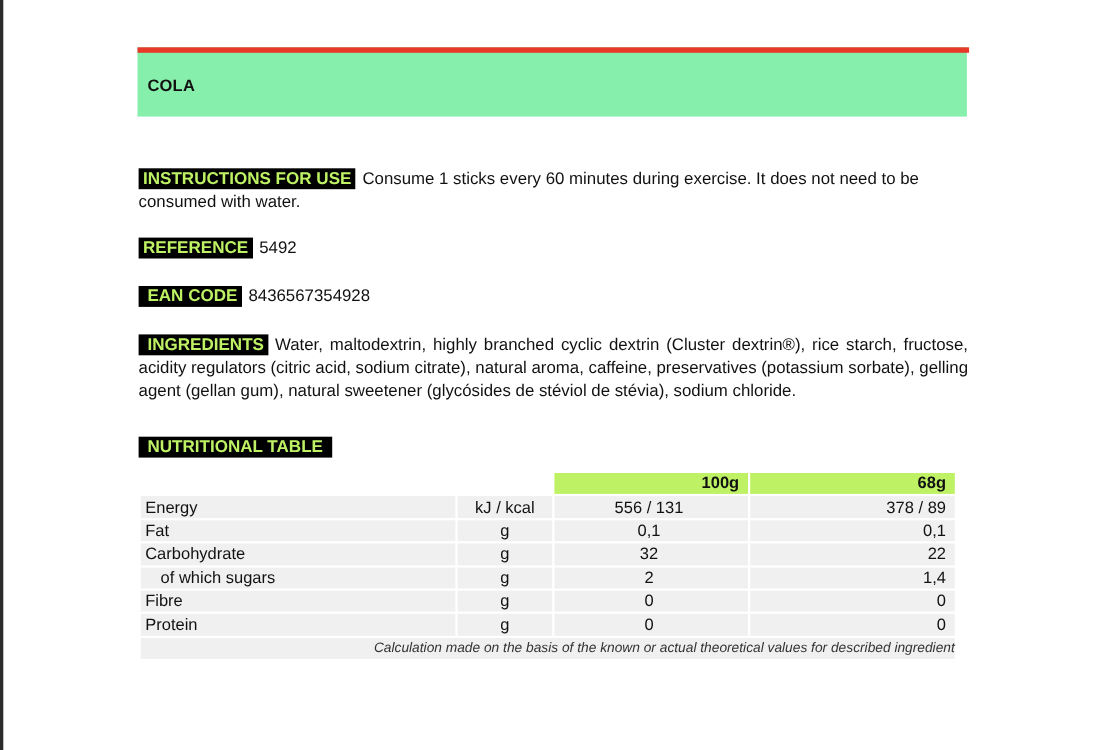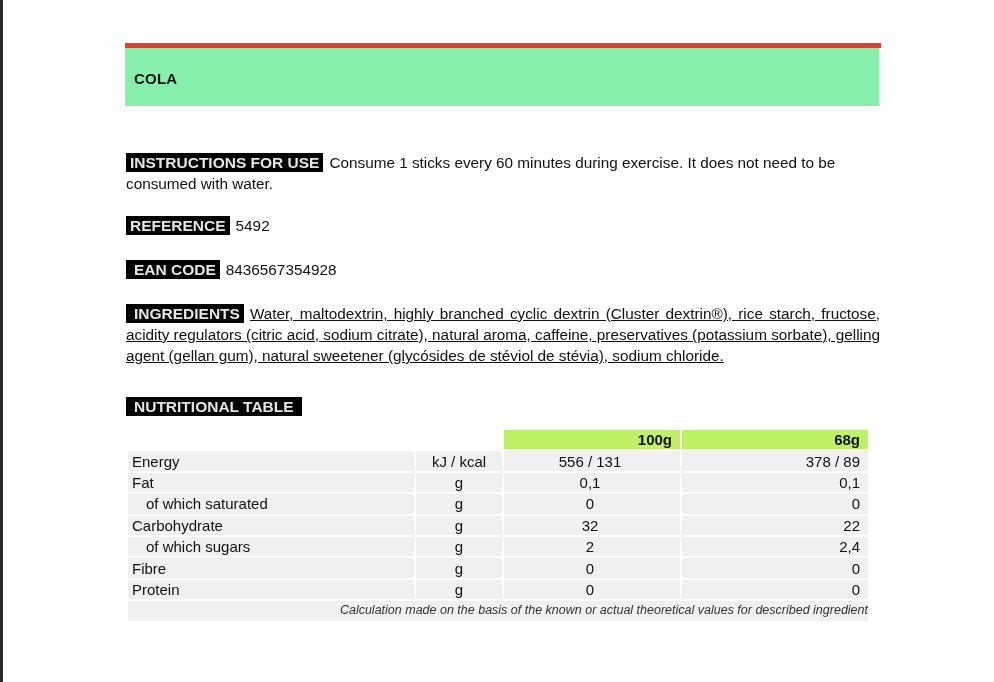--- a/index.html
+++ b/index.html
@@ -4,29 +4,29 @@
 <style>
   * { box-sizing: border-box; margin: 0; padding: 0; }
   html, body { width: 994px; height: 682px; overflow: hidden; background: #ffffff; }
   body { position: relative; font-family: "Liberation Sans", "DejaVu Sans", sans-serif; color: #111; }
   .left-strip { position: absolute; left: 0; top: 0; width: 3px; height: 682px; background: #2a2a2a; }
 
   .header-box { position: absolute; left: 125px; top: 43px; width: 754px; height: 63px; background: #86efac; }
   .header-red { position: absolute; left: 0; top: 0; width: 756px; height: 5px; background: #e8392b; }
   .header-title { position: absolute; left: 9px; top: 27px; font-size: 15px; font-weight: bold; letter-spacing: 0.2px; }
 
-  .tag { display: inline-block; background: #000; color: #e5e5e5; font-weight: bold; font-size: 15.5px; line-height: 19px; padding: 0 4px 0 4px; vertical-align: baseline; }
+  .tag { display: inline-block; background: #000; color: #bef264; font-weight: bold; font-size: 15.5px; line-height: 19px; padding: 0 4px 0 4px; vertical-align: baseline; }
   .para { position: absolute; left: 126px; width: 754px; font-size: 15.3px; line-height: 21px; color: #111; }
   .para .txt { margin-left: 6px; }
   .justify { text-align: justify; }
 
   .instructions { top: 152px; }
   .reference { top: 215px; }
   .ean { top: 259px; }
-  .ingredients { top: 303px; text-decoration: underline; }
+  .ingredients { top: 303px; }
   .nut-title { position: absolute; left: 126px; top: 397px; }
   .nut-title .tag { padding: 0 8px; font-size: 15.5px; }
 
   table.nut { position: absolute; left: 126px; top: 428px; width: 744px; border-collapse: separate; border-spacing: 2px 2px; font-size: 15px; }
   table.nut td, table.nut th { height: 19.4px; line-height: 19px; padding: 0 4px; }
   table.nut th { background: #bef264; font-weight: bold; text-align: right; padding-right: 8px; }
   table.nut th.empty { background: transparent; }
   table.nut td { background: #f0f0f0; }
   td.c-name { width: 286px; padding-left: 11px; text-align: left; }
   td.c-name.sub { padding-left: 18px; }
@@ -81,36 +81,30 @@
         <td class="c-v1">556 / 131</td>
         <td class="c-v2">378 / 89</td>
       </tr>
       <tr>
         <td class="c-name">Fat</td>
         <td class="c-unit">g</td>
         <td class="c-v1">0,1</td>
         <td class="c-v2">0,1</td>
       </tr>
       <tr>
-        <td class="c-name sub">of which saturated</td>
-        <td class="c-unit">g</td>
-        <td class="c-v1">0</td>
-        <td class="c-v2">0</td>
-      </tr>
-      <tr>
         <td class="c-name">Carbohydrate</td>
         <td class="c-unit">g</td>
         <td class="c-v1">32</td>
         <td class="c-v2">22</td>
       </tr>
       <tr>
         <td class="c-name sub">of which sugars</td>
         <td class="c-unit">g</td>
         <td class="c-v1">2</td>
-        <td class="c-v2">2,4</td>
+        <td class="c-v2">1,4</td>
       </tr>
       <tr>
         <td class="c-name">Fibre</td>
         <td class="c-unit">g</td>
         <td class="c-v1">0</td>
         <td class="c-v2">0</td>
       </tr>
       <tr>
         <td class="c-name">Protein</td>
         <td class="c-unit">g</td>

